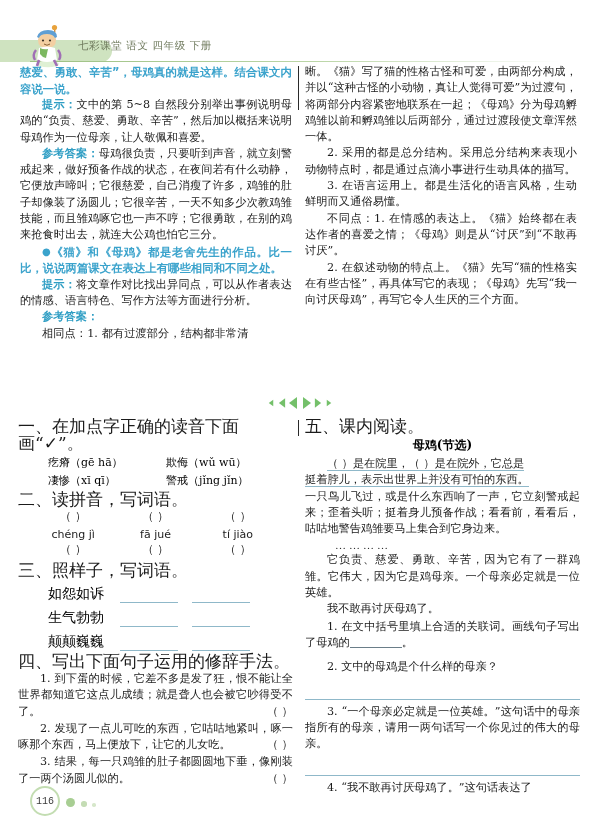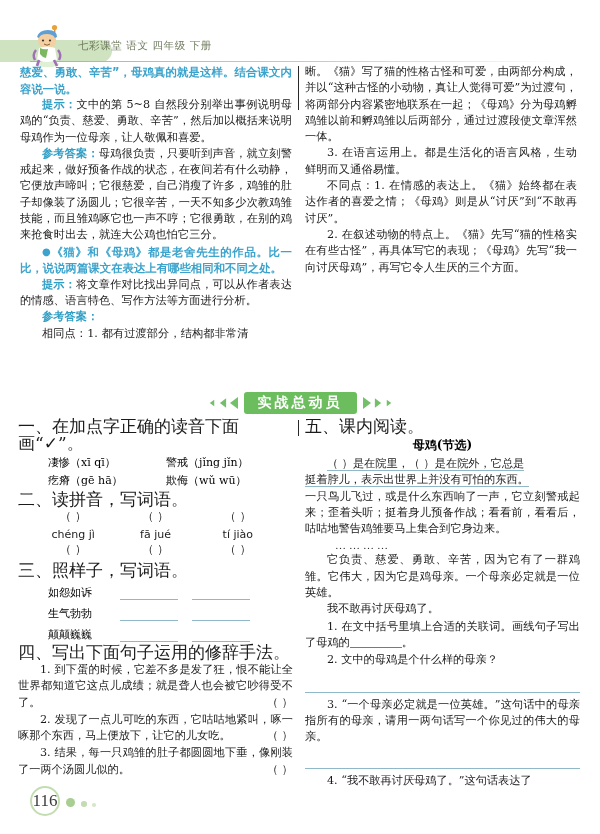--- a/index.html
+++ b/index.html
@@ -139,21 +139,21 @@
     font-family:"DejaVu Serif","Liberation Serif",serif;
     font-size:11.5px; margin-top:1px; color:#1b1b1b;
   }
   .brrow span { text-align:center; flex:1; }
 
   
   .wordrow {
     display:flex; align-items:flex-end; padding-left:30px; margin-top:6px;
   }
   .wordrow .w {
-    font-size:11px; width:72px;
+    font-size:14px; width:72px;
     font-family:Liberation Mono, monospace;
   }
   .wordrow .blank {
     width:58px; height:12px; border-bottom:1px solid #8fb8c9; margin-right:14px;
   }
 
   
   .ansline {
     height:14px; border-bottom:1px solid #8fb8c9; margin:10px 0 0 0;
   }
@@ -174,22 +174,22 @@
   }
 
   
   .footer {
     position:absolute; left:0; bottom:14px; width:600px; height:34px;
   }
   .pagenum-circle {
     position:absolute; left:30px; top:0; width:30px; height:30px;
     border:2.5px solid #c3ddb2; border-radius:50%;
     display:flex; align-items:center; justify-content:center;
-    font-family:Liberation Serif, serif;
-    font-size:17px; color:#3b3b3b;
+    font-family:Liberation Mono, monospace;
+    font-size:10px; color:#3b3b3b;
   }
   .dot1 { position:absolute; left:66px; top:12px; width:9px; height:9px;
           border-radius:50%; background:#a8ce93; }
   .dot2 { position:absolute; left:81px; top:15px; width:5.5px; height:5.5px;
           border-radius:50%; background:#c4dcb4; }
   .dot3 { position:absolute; left:92px; top:17px; width:3.5px; height:3.5px;
           border-radius:50%; background:#d6e7ca; }
 </style>
 </head>
 <body>
@@ -224,52 +224,52 @@
     <p class="body ind"><span class="lbl">提示：</span><span>文中的第 5~8 自然段分别举出事例说明母鸡的“负责、慈爱、勇敢、辛苦”，然后加以概括来说明母鸡作为一位母亲，让人敬佩和喜爱。</span></p>
     <p class="body ind"><span class="lbl">参考答案：</span><span>母鸡很负责，只要听到声音，就立刻警戒起来，做好预备作战的状态，在夜间若有什么动静，它便放声啼叫；它很慈爱，自己消瘦了许多，鸡雏的肚子却像装了汤圆儿；它很辛苦，一天不知多少次教鸡雏技能，而且雏鸡啄它也一声不哼；它很勇敢，在别的鸡来抢食时出去，就连大公鸡也怕它三分。</span></p>
     <p class="q-blue" style="text-indent:22px;"><span class="bullet">●</span><span>《猫》和《母鸡》都是老舍先生的作品。比一比，说说两篇课文在表达上有哪些相同和不同之处。</span></p>
     <p class="body ind"><span class="lbl">提示：</span><span>将文章作对比找出异同点，可以从作者表达的情感、语言特色、写作方法等方面进行分析。</span></p>
     <p class="body ind"><span class="lbl">参考答案：</span></p>
     <p class="body ind">相同点：1. 都有过渡部分，结构都非常清</p>
   </div>
 
   <div class="col col-right">
     <p class="body">晰。《猫》写了猫的性格古怪和可爱，由两部分构成，并以“这种古怪的小动物，真让人觉得可爱”为过渡句，将两部分内容紧密地联系在一起；《母鸡》分为母鸡孵鸡雏以前和孵鸡雏以后两部分，通过过渡段使文章浑然一体。</p>
+    <p class="body ind">2. 采用的都是总分结构。采用总分结构来表现小动物特点时，都是通过点滴小事进行生动具体的描写。</p>
     <p class="body ind">3. 在语言运用上。都是生活化的语言风格，生动鲜明而又通俗易懂。</p>
     <p class="body ind">不同点：1. 在情感的表达上。《猫》始终都在表达作者的喜爱之情；《母鸡》则是从“讨厌”到“不敢再讨厌”。</p>
     <p class="body ind">2. 在叙述动物的特点上。《猫》先写“猫的性格实在有些古怪”，再具体写它的表现；《母鸡》先写“我一向讨厌母鸡”，再写它令人生厌的三个方面。</p>
   </div>
 </div>
 
 <div class="banner">
   <span class="tri-l">
     <span class="tri tri-left s3"></span>
     <span class="tri tri-left s2"></span>
     <span class="tri tri-left s1"></span>
   </span>
-  <span class="banner-pill">实战总动员</span>
   <span class="tri-r">
     <span class="tri tri-right s1"></span>
     <span class="tri tri-right s2"></span>
     <span class="tri tri-right s3"></span>
   </span>
 </div>
 
 <div class="ex-divider"></div>
 
 <div class="ex ex-left">
 
   <h4>一、在加点字正确的读音下面画“✓”。</h4>
   <div class="choice-row">
+    <span class="choice-item">疙瘠（gē   hā）</span>
+    <span class="choice-item">欺侮（wǔ   wū）</span>
+  </div>
+  <div class="choice-row">
     <span class="choice-item">凄惨（xī   qī）</span>
     <span class="choice-item">警戒（jǐng   jǐn）</span>
-  </div>
-  <div class="choice-row">
-    <span class="choice-item">疙瘠（gē   hā）</span>
-    <span class="choice-item">欺侮（wǔ   wū）</span>
   </div>
 
   <h4 style="margin-top:3px;">二、读拼音，写词语。</h4>
   <div class="brrow">
     <span>（        ）</span>
     <span>（        ）</span>
     <span>（        ）</span>
   </div>
   <div class="pyrow">
     <span>chéng jì</span>
@@ -311,21 +311,21 @@
   <div class="rt-title">母鸡(节选)</div>
 
   <p class="ind2"><span class="underlined-seg">（        ）是在院里，（        ）是在院外，它总是</span></p>
   <p><span class="underlined-seg">挺着脖儿，表示出世界上并没有可怕的东西。</span></p>
   <p>一只鸟儿飞过，或是什么东西响了一声，它立刻警戒起来；歪着头听；挺着身儿预备作战；看看前，看看后，咕咕地警告鸡雏要马上集合到它身边来。</p>
   <div class="ellipsis-dots">…………</div>
   <p class="ind2">它负责、慈爱、勇敢、辛苦，因为它有了一群鸡雏。它伟大，因为它是鸡母亲。一个母亲必定就是一位英雄。</p>
   <p class="ind2">我不敢再讨厌母鸡了。</p>
 
   <p class="ind2" style="margin-top:1px;"><span>1. 在文中括号里填上合适的关联词。画线句子写出了母鸡的</span><span class="inline-blank"></span>。</p>
-  <p class="ind2" style="margin-top:1px;">2. 文中的母鸡是个什么样的母亲？</p>
+  <p class="ind2" style="margin-top:8px;">2. 文中的母鸡是个什么样的母亲？</p>
   <div class="ansline"></div>
   <p class="ind2" style="margin-top:4px;">3. “一个母亲必定就是一位英雄。”这句话中的母亲指所有的母亲，请用一两句话写一个你见过的伟大的母亲。</p>
   <div class="ansline"></div>
   <p class="ind2" style="margin-top:4px;">4. “我不敢再讨厌母鸡了。”这句话表达了</p>
 </div>
 
 <div class="footer">
   <div class="pagenum-circle">116</div>
   <div class="dot1"></div>
   <div class="dot2"></div>

